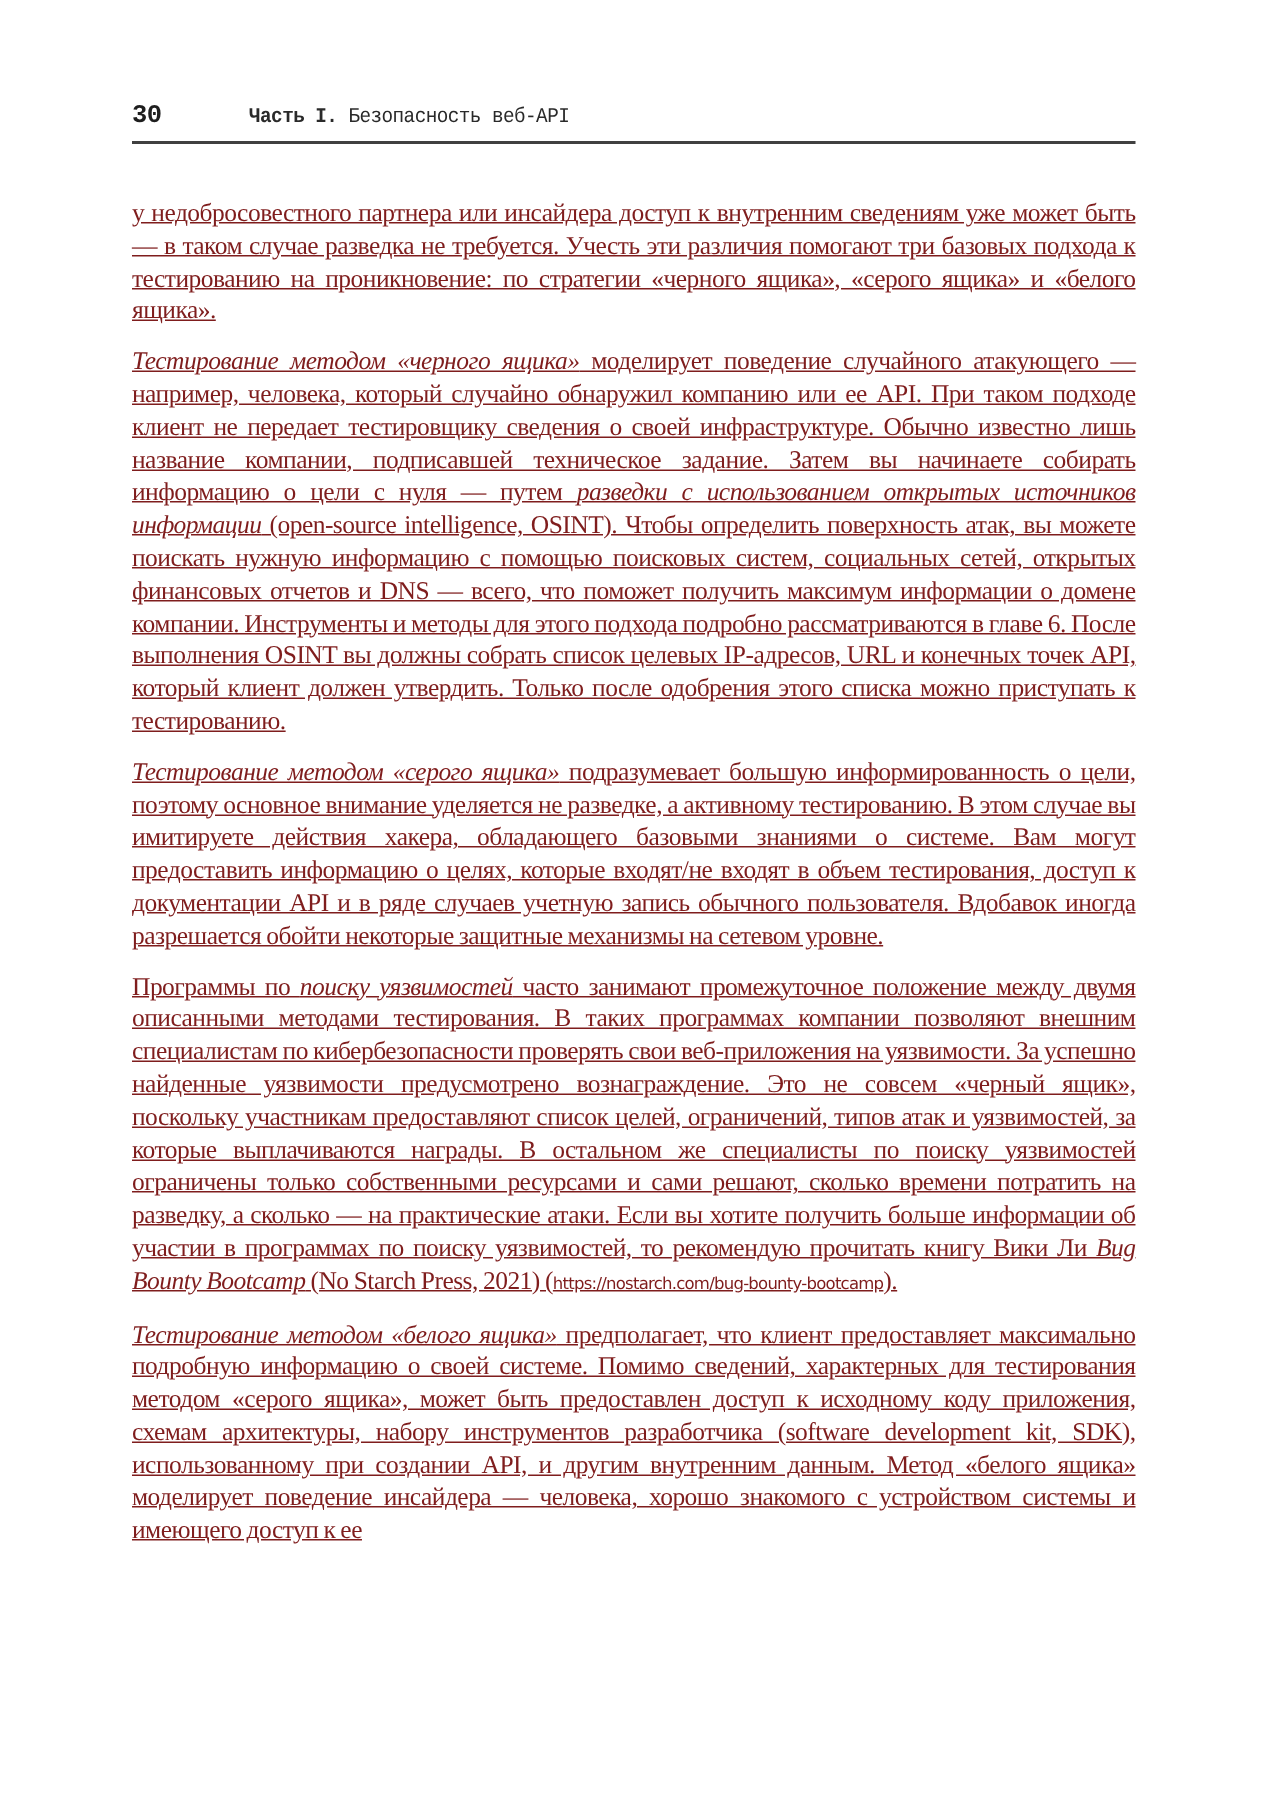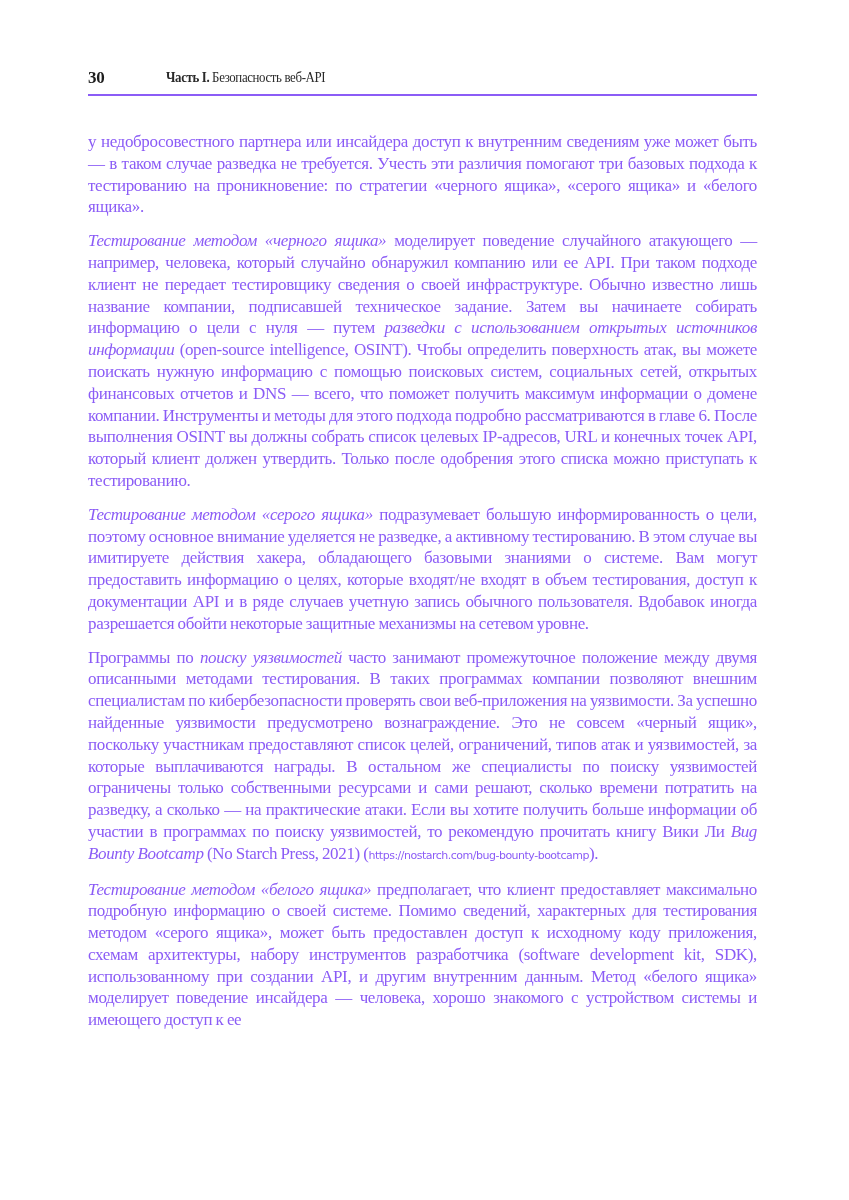--- a/index.html
+++ b/index.html
@@ -13,22 +13,22 @@
       position: relative;
       overflow: hidden;
       color: #2a2a2a;
     }
     .page-header {
       position: absolute;
       left: 88px;
       top: 68px;
       width: 669px;
       height: 26px;
-      border-bottom: 2px solid #8b5cf6;
-      font-family: Liberation Serif, serif;
+      border-bottom: 2px solid #404040;
+      font-family: Liberation Mono, monospace;
       display: flex;
       align-items: flex-start;
     }
     .page-number {
       font-weight: bold;
       font-size: 17px;
       letter-spacing: -0.3px;
       width: 78px;
       line-height: 20px;
       color: #1e1e1e;
@@ -45,21 +45,22 @@
       font-weight: bold;
     }
     .content {
       position: absolute;
       left: 88px;
       top: 131px;
       width: 669px;
       font-family: "Liberation Serif", "DejaVu Serif", serif;
       font-size: 17px;
       line-height: 21.8px;
-      color: #8b5cf6;
+      color: #7f1d1d;
+      text-decoration: underline;
     }
     .content p {
       margin: 0 0 12px 0;
       text-align: justify;
       text-align-last: left;
       hyphens: manual;
       letter-spacing: -0.35px;
       word-spacing: -0.5px;
     }
     .content p em {

